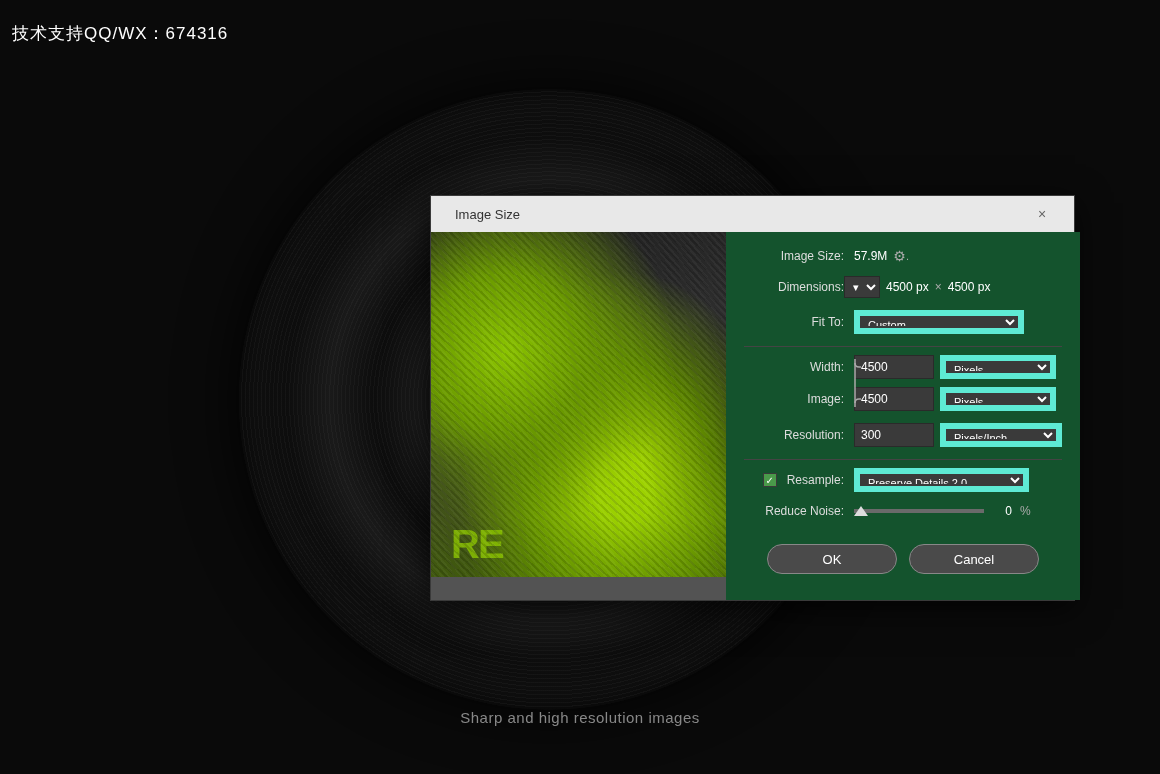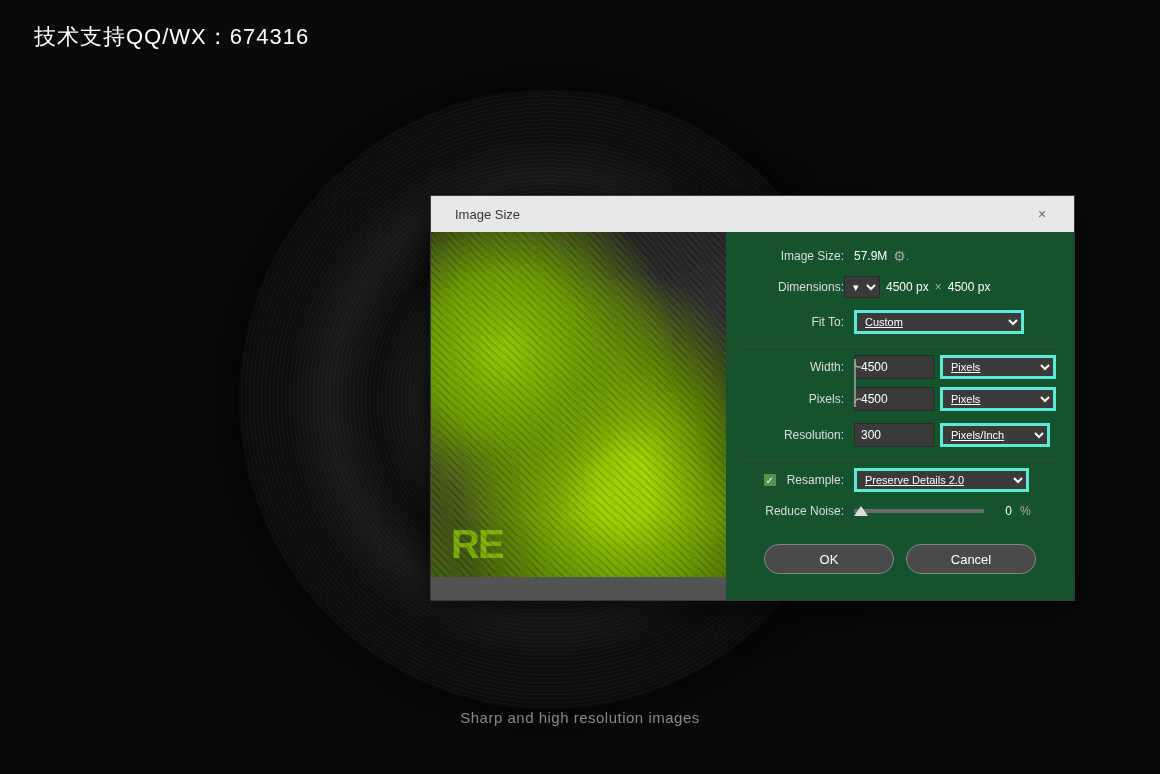--- a/index.html
+++ b/index.html
@@ -9,23 +9,23 @@
       background: #0a0a0a;
       font-family: 'Arial', sans-serif;
       overflow: hidden;
       position: relative;
     }
 
     
     .watermark {
       position: absolute;
       top: 22px;
-      left: 34px;
+      left: 12px;
       color: #ffffff;
-      font-size: 22px;
+      font-size: 17px;
       font-weight: 400;
       letter-spacing: 1px;
       z-index: 10;
     }
 
     
     .bottom-caption {
       position: absolute;
       bottom: 48px;
       left: 50%;
@@ -212,28 +212,27 @@
       color: #fff;
       font-size: 12px;
       padding: 3px 6px;
       width: 80px;
       height: 24px;
       outline: none;
     }
 
     .settings-select {
       background: #3a3a3a;
-      border: 3px solid #5eead4;
+      border: 6px solid #5eead4;
       color: #fff;
       font-size: 11px;
       padding: 2px 4px;
       height: 24px;
       outline: none;
       cursor: pointer;
-      text-decoration: underline;
     }
 
     .settings-select-wide {
       width: 170px;
     }
 
     .settings-select-medium {
       width: 116px;
     }
 
@@ -469,34 +468,34 @@
           <span class="settings-label">Width:</span>
           <input type="text" class="settings-input" value="4500" style="">
           <select class="settings-select settings-select-medium" style="margin-left:6px;">
             <option>Pixels</option>
             <option>Percent</option>
             <option>Inches</option>
           </select>
         </div>
 
         <div class="settings-row">
-          <span class="settings-label">Pixels:</span>
+          <span class="settings-label">Image:</span>
           <input type="text" class="settings-input" value="4500" style="">
           <select class="settings-select settings-select-medium" style="margin-left:6px;">
             <option>Pixels</option>
             <option>Percent</option>
             <option>Inches</option>
           </select>
         </div>
       </div>
 
       <div class="settings-row">
         <span class="settings-label">Resolution:</span>
         <input type="text" class="settings-input" value="300" style="">
-        <select class="settings-select" style="margin-left:6px; width:110px;">
+        <select class="settings-select" style="margin-left:6px; width:122px;">
           <option>Pixels/Inch</option>
           <option>Pixels/cm</option>
         </select>
       </div>
 
       <div class="divider-line"></div>
 
       <div class="settings-row">
         <div class="checkbox-wrap" style="min-width:100px; margin-right:10px; justify-content:flex-end;">
           <div class="checkbox-custom">

